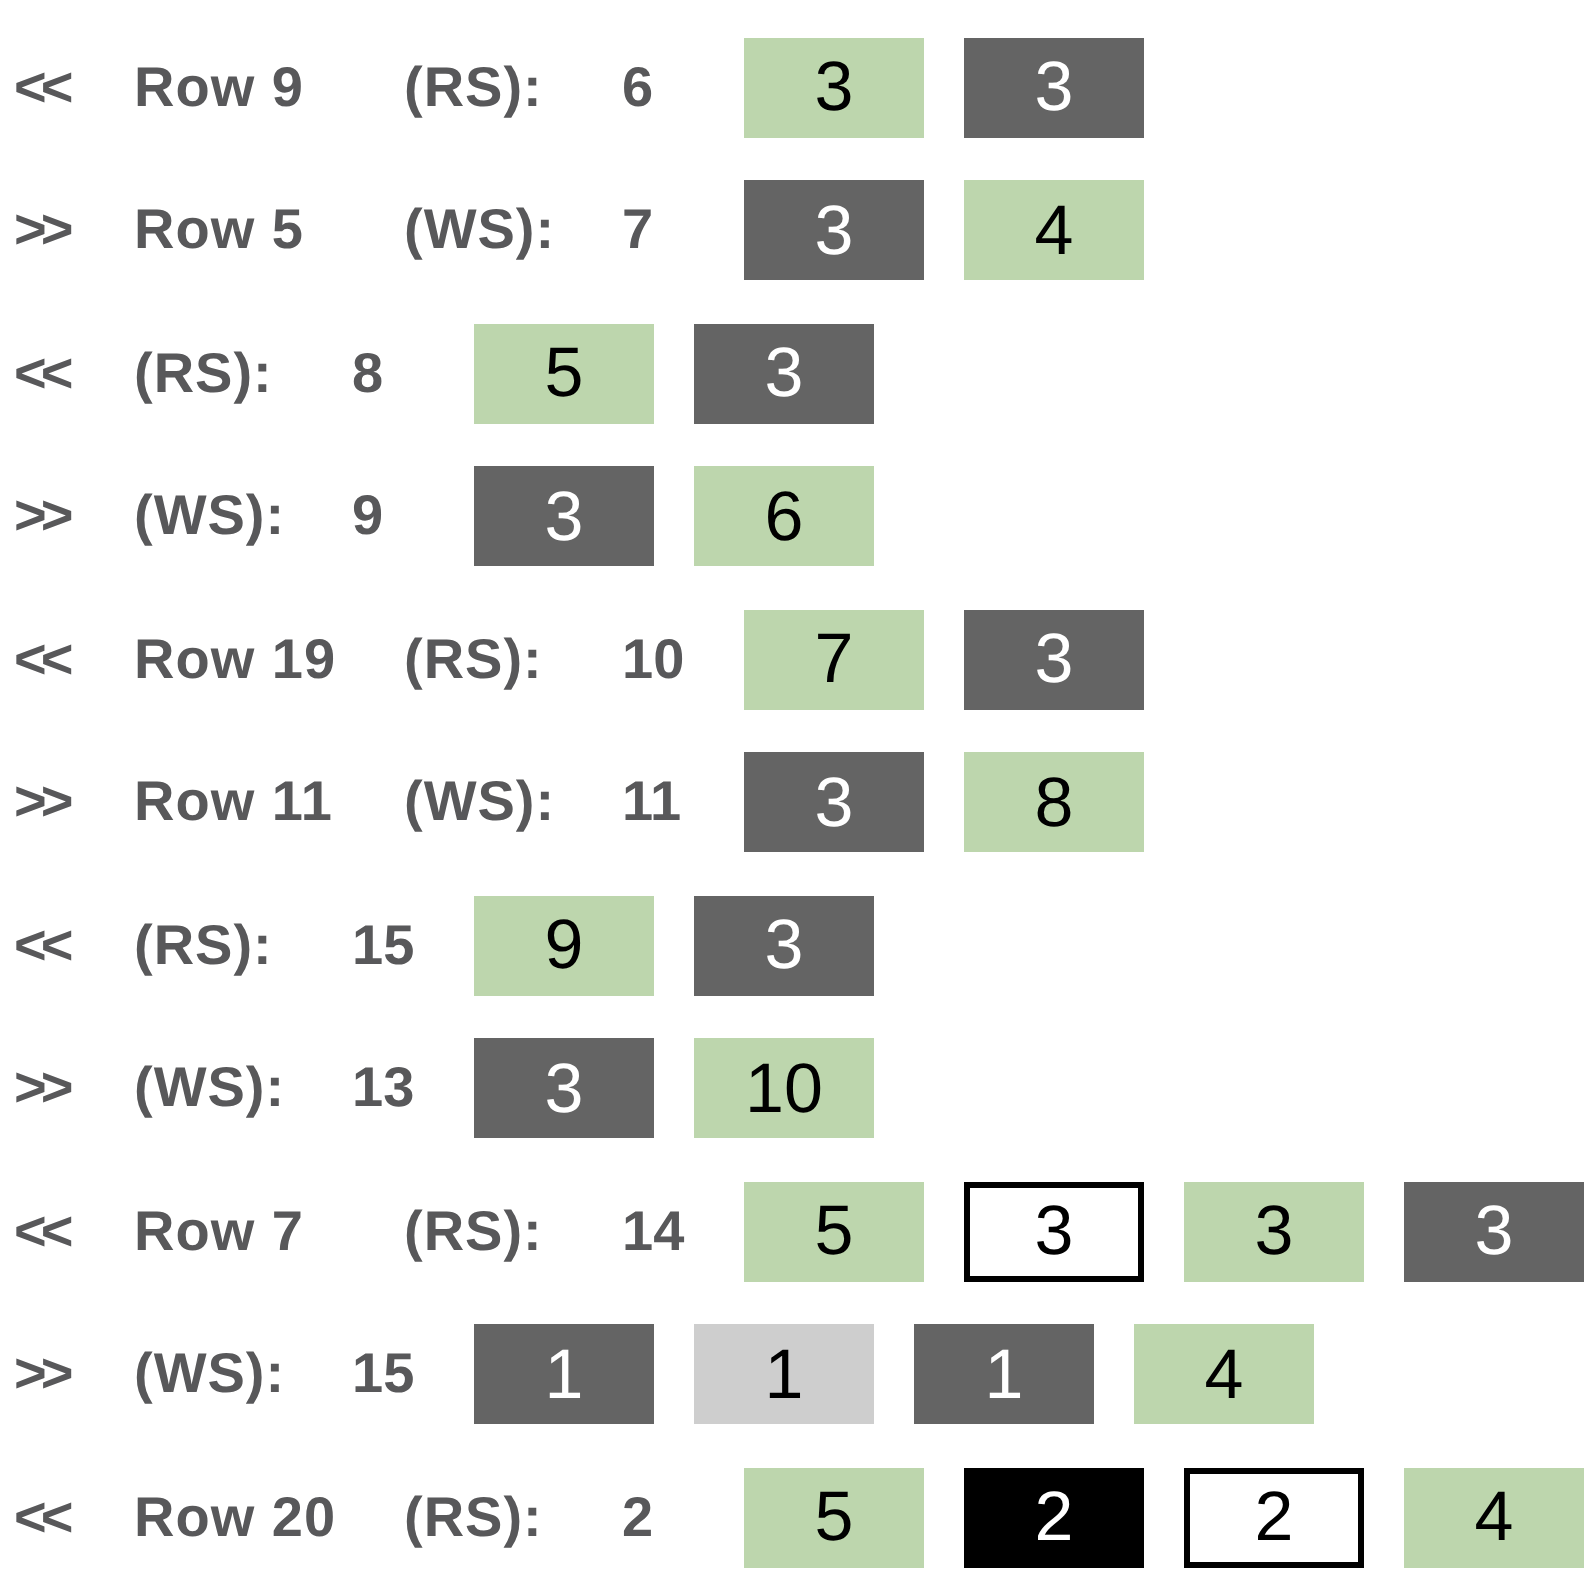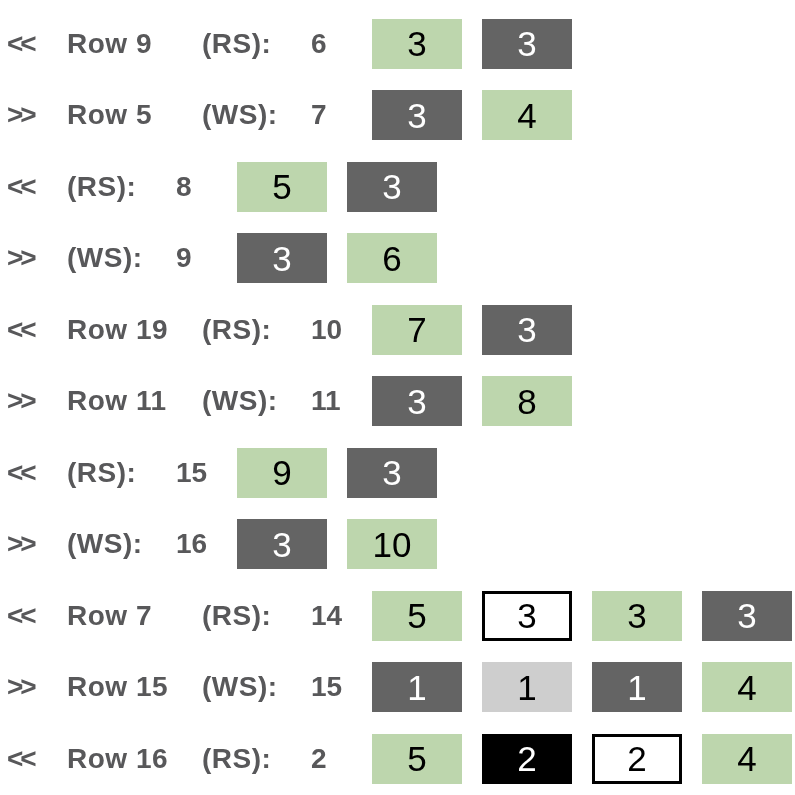--- a/index.html
+++ b/index.html
@@ -136,53 +136,52 @@
       <span class="side">(RS):</span>
       <span class="num">15</span>
       <div class="blocks">
         <div class="block green">9</div>
         <div class="block dark">3</div>
       </div>
     </div>
     <div class="row">
       <span class="arrow">&gt;&gt;</span>
       <span class="side">(WS):</span>
-      <span class="num">16</span>
+      <span class="num">13</span>
       <div class="blocks">
         <div class="block dark">3</div>
         <div class="block green">10</div>
       </div>
     </div>
     <div class="row">
       <span class="arrow">&lt;&lt;</span>
       <span class="label">Row 7</span>
       <span class="side">(RS):</span>
       <span class="num">14</span>
       <div class="blocks">
         <div class="block green">5</div>
         <div class="block outline">3</div>
         <div class="block green">3</div>
         <div class="block dark">3</div>
       </div>
     </div>
     <div class="row">
       <span class="arrow">&gt;&gt;</span>
-      <span class="label">Row 15</span>
       <span class="side">(WS):</span>
       <span class="num">15</span>
       <div class="blocks">
         <div class="block dark">1</div>
         <div class="block light">1</div>
         <div class="block dark">1</div>
         <div class="block green">4</div>
       </div>
     </div>
     <div class="row">
       <span class="arrow">&lt;&lt;</span>
-      <span class="label">Row 16</span>
+      <span class="label">Row 20</span>
       <span class="side">(RS):</span>
       <span class="num">2</span>
       <div class="blocks">
         <div class="block green">5</div>
         <div class="block black">2</div>
         <div class="block outline">2</div>
         <div class="block green">4</div>
       </div>
     </div>
   </div>

